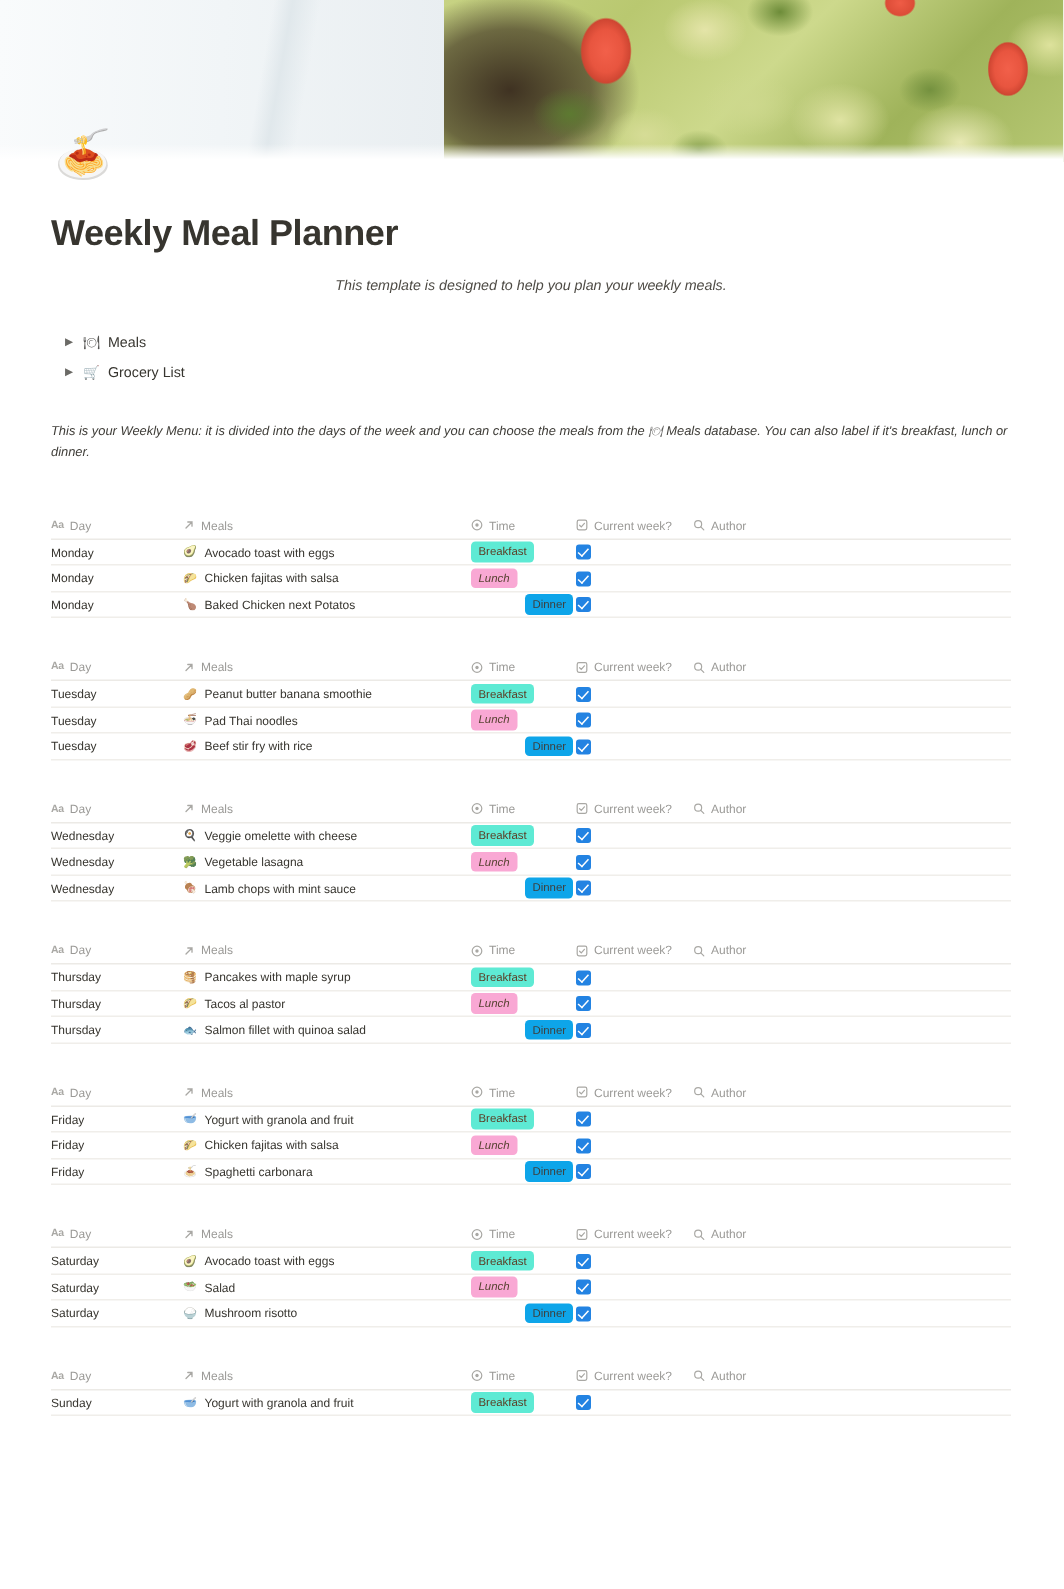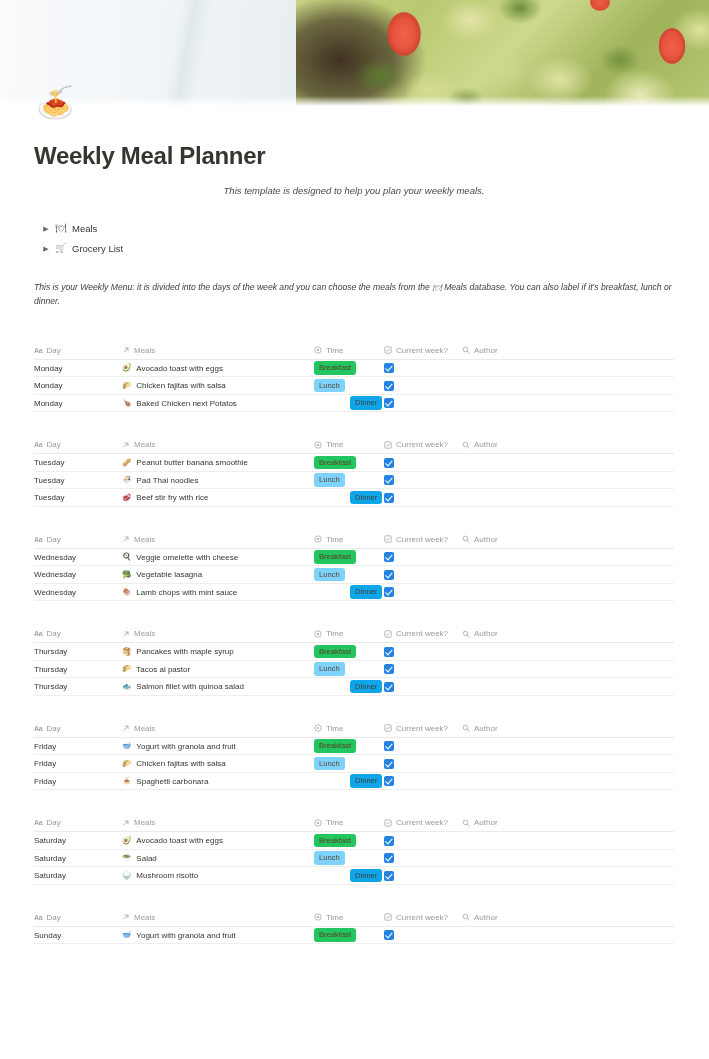--- a/index.html
+++ b/index.html
@@ -223,22 +223,22 @@
 
   .tag {
     display: inline-block;
     font-size: 7.6px;
     line-height: 11px;
     padding: 1px 5px 1.5px;
     border-radius: 3px;
     color: #4b3a2a;
     white-space: nowrap;
   }
-  .tag-breakfast { background: #22c55e; color:#5c3b23; }
-  .tag-lunch     { background: #7dd3fc; color:#5a4434; }
+  .tag-breakfast { background: #5eead4; color:#5c3b23; }
+  .tag-lunch     { background: #f9a8d4; color:#5a4434;font-style:italic; }
   .tag-dinner    { background: #0ea5e9; color:#3f3f3c;margin-left:36px; }
 
   .checkbox {
     display: inline-block;
     width: 10px;
     height: 10px;
     border-radius: 2px;
     background: #2383e2;
     position: relative;
     vertical-align: middle;

